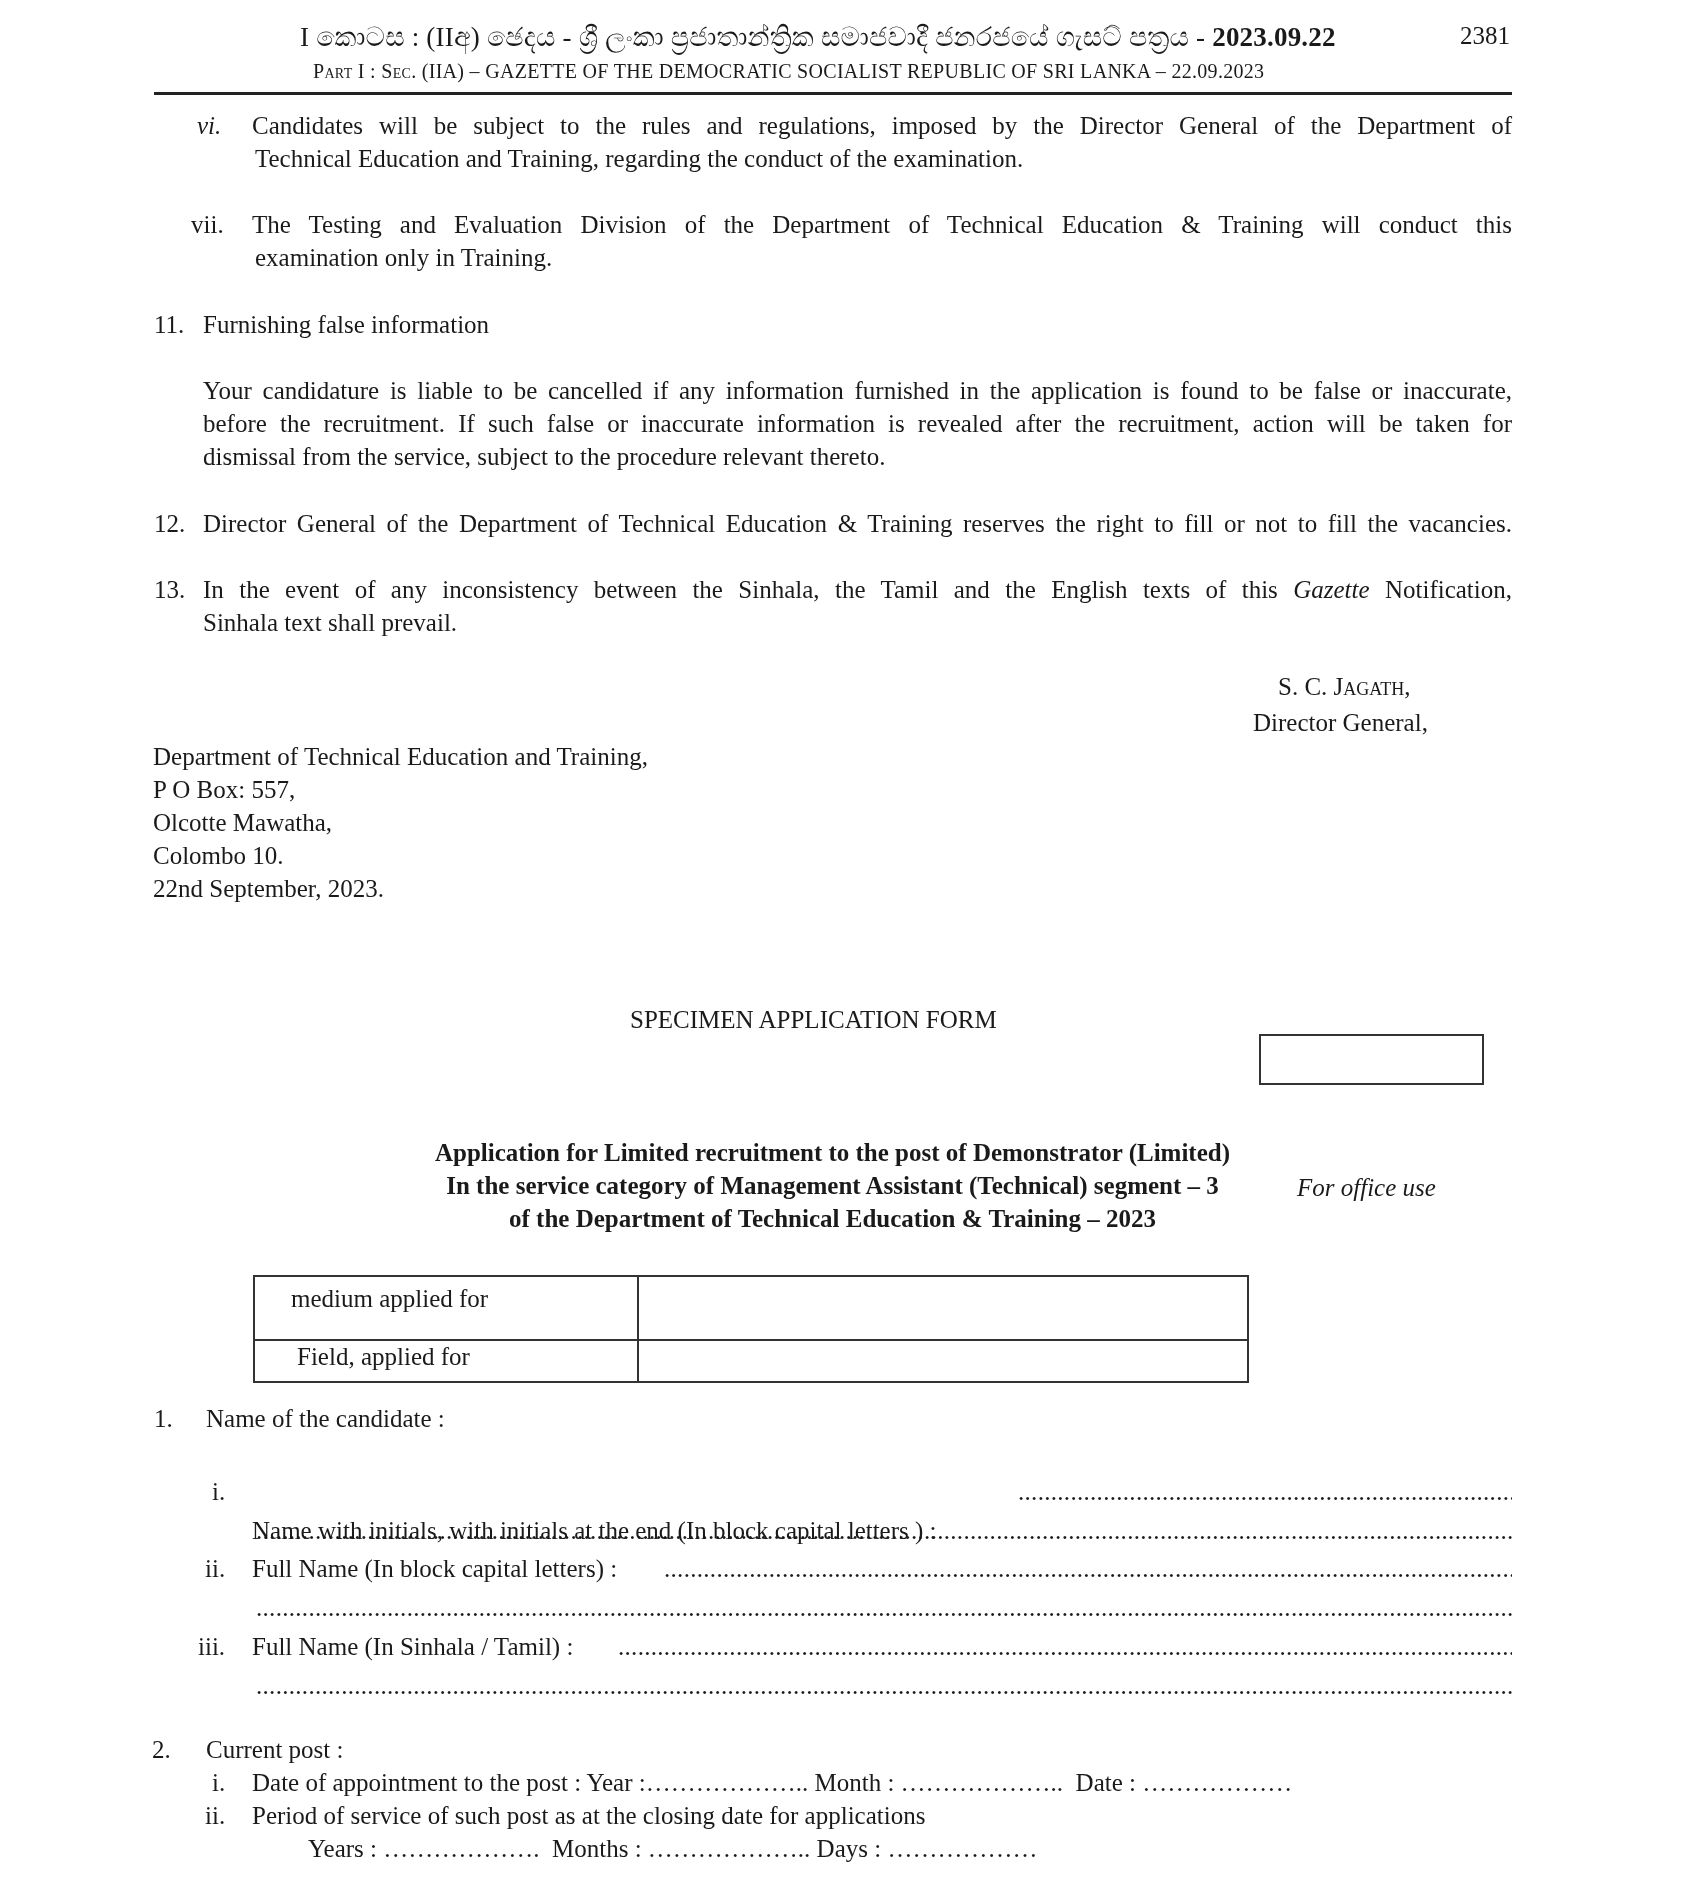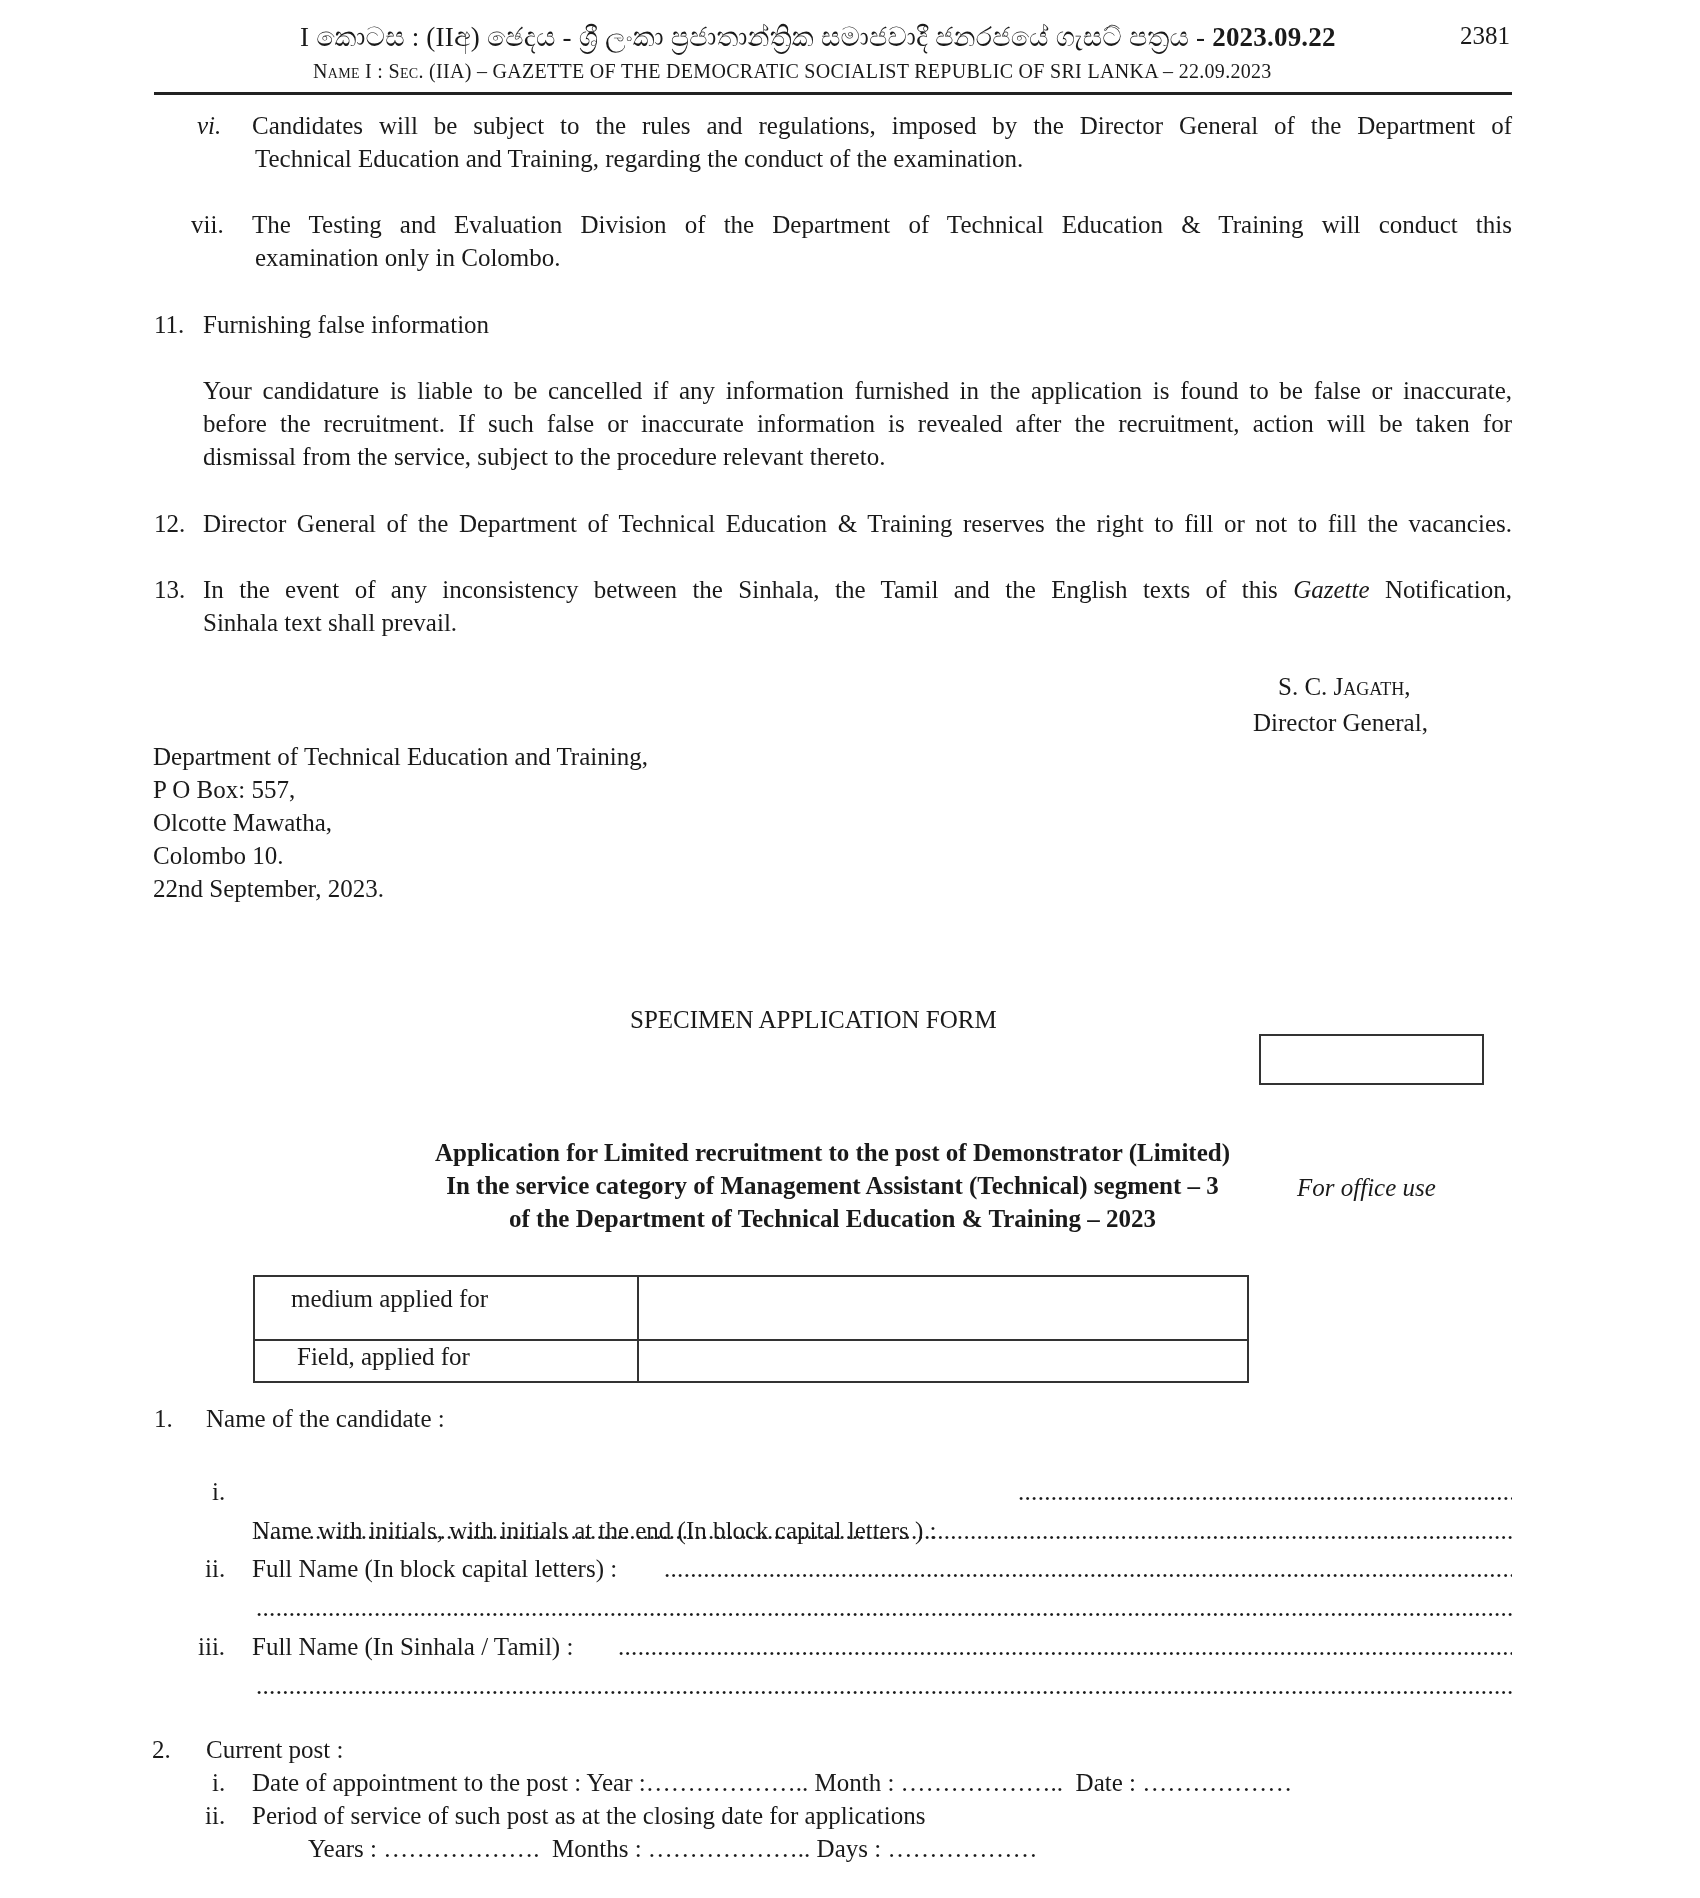--- a/index.html
+++ b/index.html
@@ -21,30 +21,30 @@
   .dots::after { content:"........................................................................................................................................................................................................................................................................................................................................................."; letter-spacing:0.3px; }
   .formtbl { position:absolute; left:253px; top:1275px; width:996px; border-collapse:collapse; }
   .formtbl td { border:2px solid #333; font-size:25px; height:54px; padding:0 0 0 36px; vertical-align:top; padding-top:8px; }
   .formtbl tr:nth-child(2) td { height:38px; padding-left:42px; padding-top:2px; }
 </style>
 </head>
 <body>
 
 <div class="abs hdr-si"><span>I කොටස : (IIඅ) ඡෙදය - ශ්‍රී ලංකා ප්‍රජාතාන්ත්‍රික සමාජවාදී ජනරජයේ ගැසට් පත්‍රය - </span><b>2023.09.22</b></div>
 <div class="abs pageno">2381</div>
-<div class="abs hdr-en"><span class="sc">Name I</span><span> : </span><span class="sc">Sec.</span><span> (IIA) – GAZETTE OF THE DEMOCRATIC SOCIALIST REPUBLIC OF SRI LANKA – 22.09.2023</span></div>
+<div class="abs hdr-en"><span class="sc">Part I</span><span> : </span><span class="sc">Sec.</span><span> (IIA) – GAZETTE OF THE DEMOCRATIC SOCIALIST REPUBLIC OF SRI LANKA – 22.09.2023</span></div>
 <div class="abs rule"></div>
 
 <div class="abs t" style="left:197px;top:109px;font-style:italic;">vi.</div>
 <div class="abs t just" style="left:252px;top:109px;width:1260px;">Candidates will be subject to the rules and regulations, imposed by the Director General of the Department of</div>
 <div class="abs t" style="left:255px;top:142px;">Technical Education and Training, regarding the conduct of the examination.</div>
 
 <div class="abs t" style="left:191px;top:208px;">vii.</div>
 <div class="abs t just" style="left:252px;top:208px;width:1260px;">The Testing and Evaluation Division of the Department of Technical Education &amp; Training will conduct this</div>
-<div class="abs t" style="left:255px;top:241px;">examination only in Colombo.</div>
+<div class="abs t" style="left:255px;top:241px;">examination only in Training.</div>
 
 <div class="abs t" style="left:154px;top:308px;">11.</div>
 <div class="abs t" style="left:203px;top:308px;">Furnishing false information</div>
 <div class="abs t just" style="left:203px;top:374px;width:1309px;">Your candidature is liable to be cancelled if any information furnished in the application is found to be false or inaccurate,</div>
 <div class="abs t just" style="left:203px;top:407px;width:1309px;">before the recruitment. If such false or inaccurate information is revealed after the recruitment, action will be taken for</div>
 <div class="abs t" style="left:203px;top:440px;">dismissal from the service, subject to the procedure relevant thereto.</div>
 
 <div class="abs t" style="left:154px;top:507px;">12.</div>
 <div class="abs t just" style="left:203px;top:507px;width:1309px;">Director General of the Department of Technical Education &amp; Training reserves the right to fill or not to fill the vacancies.</div>
 

